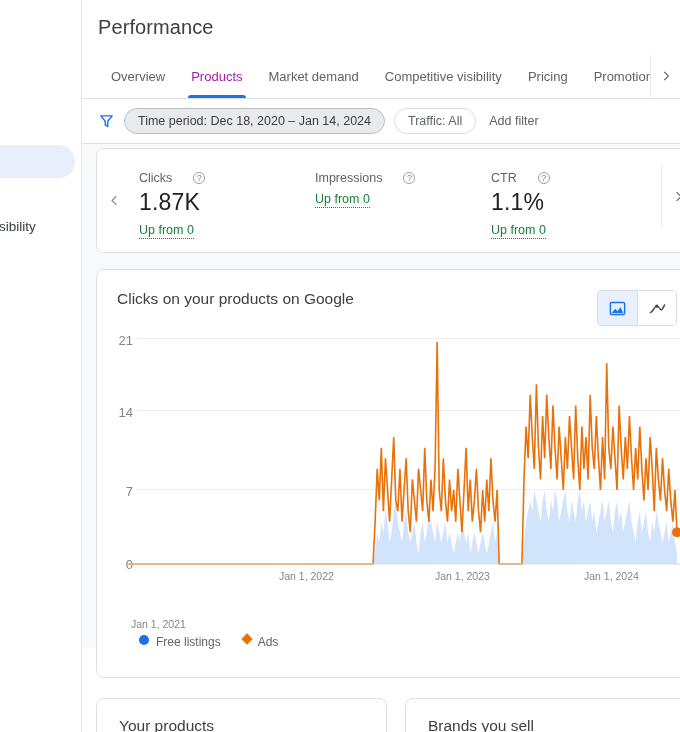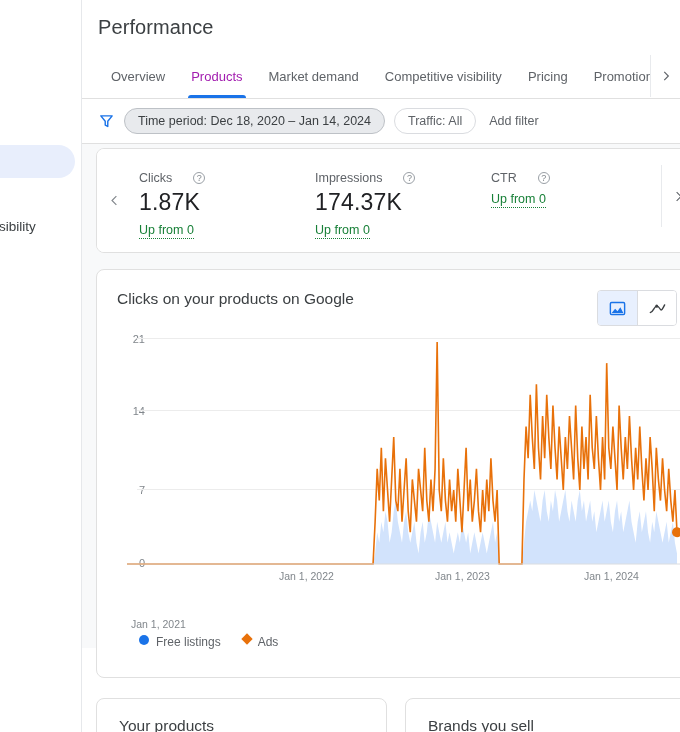--- a/index.html
+++ b/index.html
@@ -123,22 +123,22 @@
   #chart-toggle { display: flex; border: 1px solid #dadce0; border-radius: 4px; overflow: hidden; }
   .toggle-btn {
     width: 39px; height: 34px; display: flex; align-items: center; justify-content: center;
     background: #fff; cursor: pointer;
   }
   .toggle-btn.active { background: #e8f0fe; }
   .toggle-btn + .toggle-btn { border-left: 1px solid #dadce0; }
 
   #plot-wrap { position: relative; margin-top: 12px; height: 268px; }
   .ytick {
-    position: absolute; left: 20px; width: 28px; text-align: right;
-    font-size: 11px; color: #80868b;
+    position: absolute; left: 8px; width: 28px; text-align: right;
+    font-size: 13px; color: #80868b;
   }
   .gridline { position: absolute; left: 40px; right: 10px; height: 1px; background: #ececec; }
   .xtick { position: absolute; font-size: 10.5px; color: #80868b; white-space: nowrap; }
 
   #legend {
     position: absolute; left: 42px; bottom: 28px;
     display: flex; align-items: center; gap: 22px;
   }
   .legend-item { display: flex; align-items: flex-start; gap: 7px; font-size: 12px; color: #5f6368; cursor: pointer; }
   .dot-blue { width: 10px; height: 10px; border-radius: 50%; background: #1a73e8; }
@@ -204,29 +204,29 @@
           </div>
           <div class="metric-value">1.87K</div>
           <div class="metric-delta">Up from 0</div>
         </div>
 
         <div class="metric" style="width:176px;">
           <div class="metric-label">
             <span>Impressions</span>
             <span class="help-icon">?</span>
           </div>
-          <div class="metric-value">174.37K</div>
           <div class="metric-delta">Up from 0</div>
         </div>
 
         <div class="metric" style="width:150px;">
           <div class="metric-label">
             <span>CTR</span>
             <span class="help-icon">?</span>
           </div>
+          <div class="metric-value">1.1%</div>
           <div class="metric-delta">Up from 0</div>
         </div>
 
         <div class="carousel-arrow" id="metric-next">
           <svg width="15" height="15" viewBox="0 0 24 24">
             <path d="M9 5l7 7-7 7" fill="none" stroke="#5f6368" stroke-width="1.8"></path>
           </svg>
         </div>
       </div>
     </div>

